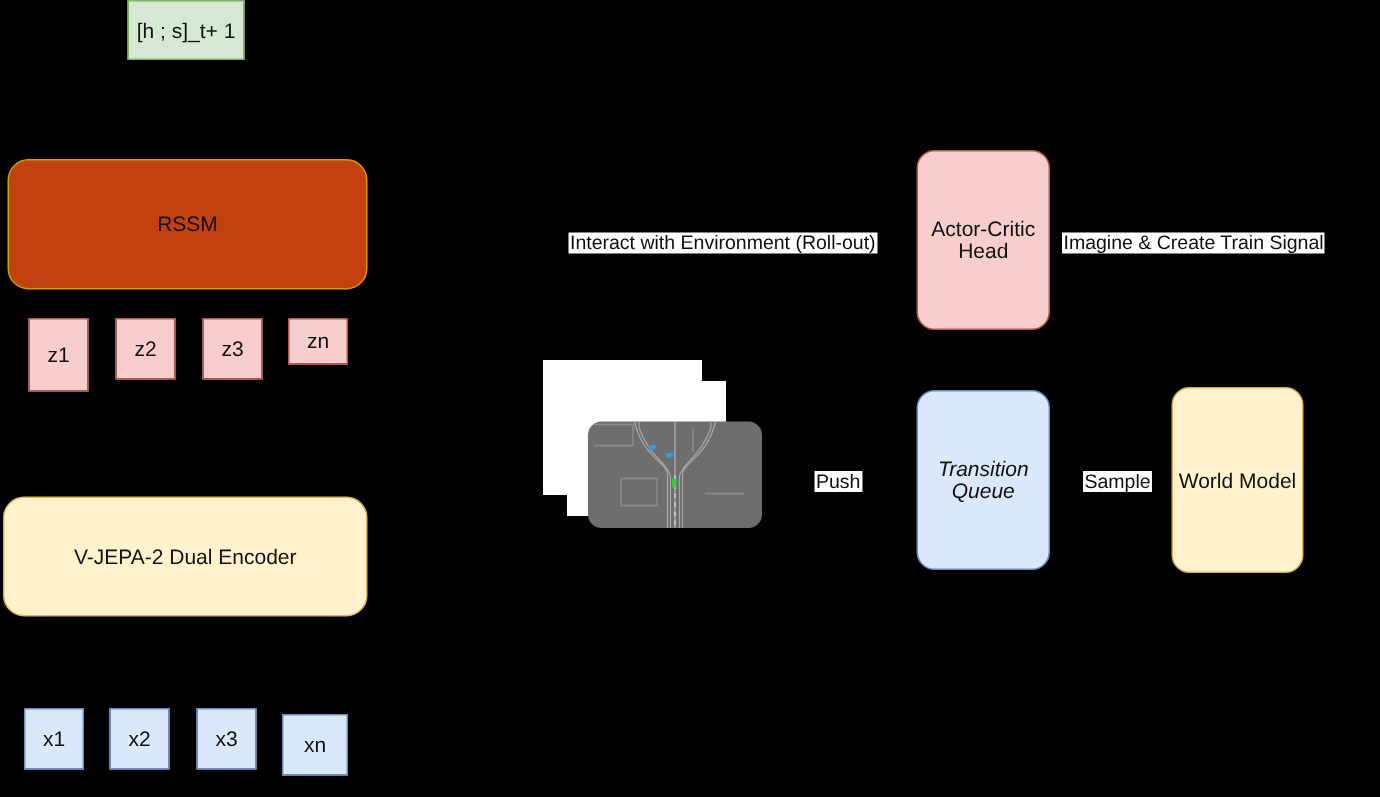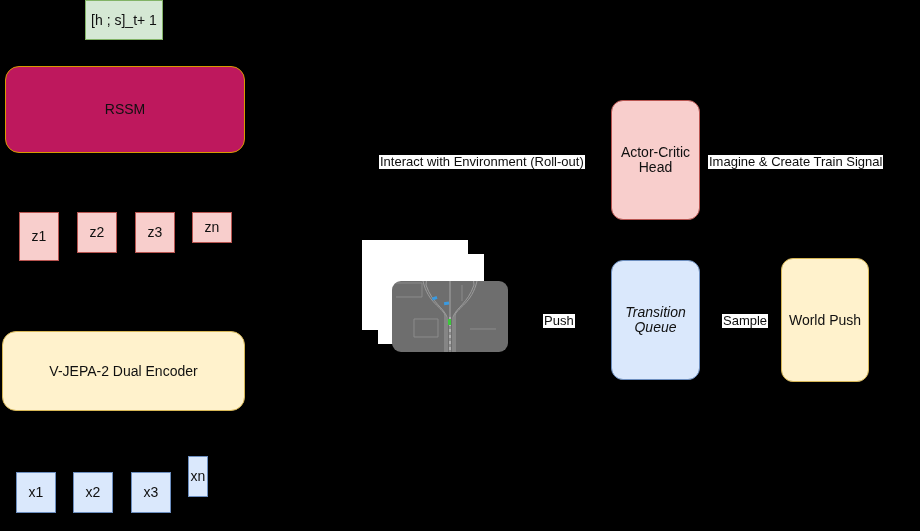--- a/index.html
+++ b/index.html
@@ -33,23 +33,24 @@
     line-height: 15px;
     color: #101010;
     white-space: pre-line;
   }
   
   .n-green {
     background: #d5e8d4;
     border: 1px solid #82b366;
   }
   .n-rssm {
-    background: #be185d;
+    background: #c2410c;
     border: 1.6px solid #d79b00;
     border-radius: 14px;
+    margin-top: 40px;
   }
   .n-zbox {
     background: #f8cecc;
     border: 1.4px solid #b85450;
   }
   .n-encoder {
     background: #fff2cc;
     border: 1.6px solid #d6b656;
     border-radius: 14px;
     margin-top: 20px;
@@ -112,21 +113,21 @@
   <div class="node n-zbox" style="left:19px; top:212px; width:40px; height:49px;">z1</div>
   <div class="node n-zbox" style="left:77px; top:212px; width:40px; height:41px;">z2</div>
   <div class="node n-zbox" style="left:135px; top:212px; width:40px; height:41px;">z3</div>
   <div class="node n-zbox" style="left:192px; top:212px; width:40px; height:31px;">zn</div>
 
   <div class="node n-encoder" style="left:2px; top:311px; width:243px; height:80px;">V-JEPA-2 Dual Encoder</div>
 
   <div class="node n-xbox" style="left:16px; top:472px; width:40px; height:41px;">x1</div>
   <div class="node n-xbox" style="left:73px; top:472px; width:40px; height:41px;">x2</div>
   <div class="node n-xbox" style="left:131px; top:472px; width:40px; height:41px;">x3</div>
-  <div class="node n-xbox" style="left:188px; top:456px; width:20px; height:41px;">xn</div>
+  <div class="node n-xbox" style="left:188px; top:476px; width:44px; height:41px;">xn</div>
 
   <div class="card card-white" style="left:362px; top:240px; width:106px; height:90px;"></div>
 
   <div class="card card-white" style="left:378px; top:254px; width:106px; height:90px;"></div>
 
   <div class="card card-sim" style="left:392px; top:281px; width:116px; height:71px;">
     <svg class="sim-svg" viewBox="0 0 116 71">
       <g stroke="#8e8e8e" stroke-width="0.9" fill="none">
 
         <path d="M4 2 L30 2 L30 16 L4 16"></path>
@@ -157,21 +158,21 @@
       <rect x="56" y="38" width="3" height="6" fill="#3cc83c"></rect>
     </svg>
   </div>
 
   <div class="node n-actor" style="left:611px; top:100px; width:89px; height:120px;">Actor-Critic
 Head</div>
 
   <div class="node n-queue" style="left:611px; top:260px; width:89px; height:120px;">Transition
 Queue</div>
 
-  <div class="node n-world" style="left:781px; top:258px; width:88px; height:124px;">World Push</div>
+  <div class="node n-world" style="left:781px; top:258px; width:88px; height:124px;">World Model</div>
 
   <div class="edge-label" style="left:379px; top:155px;">Interact with Environment (Roll-out)</div>
 
   <div class="edge-label" style="left:708px; top:155px;text-align:center;">Imagine &amp; Create Train Signal</div>
 
   <div class="edge-label" style="left:543px; top:314px;">Push</div>
 
   <div class="edge-label" style="left:722px; top:314px;">Sample</div>
 
 </div>

